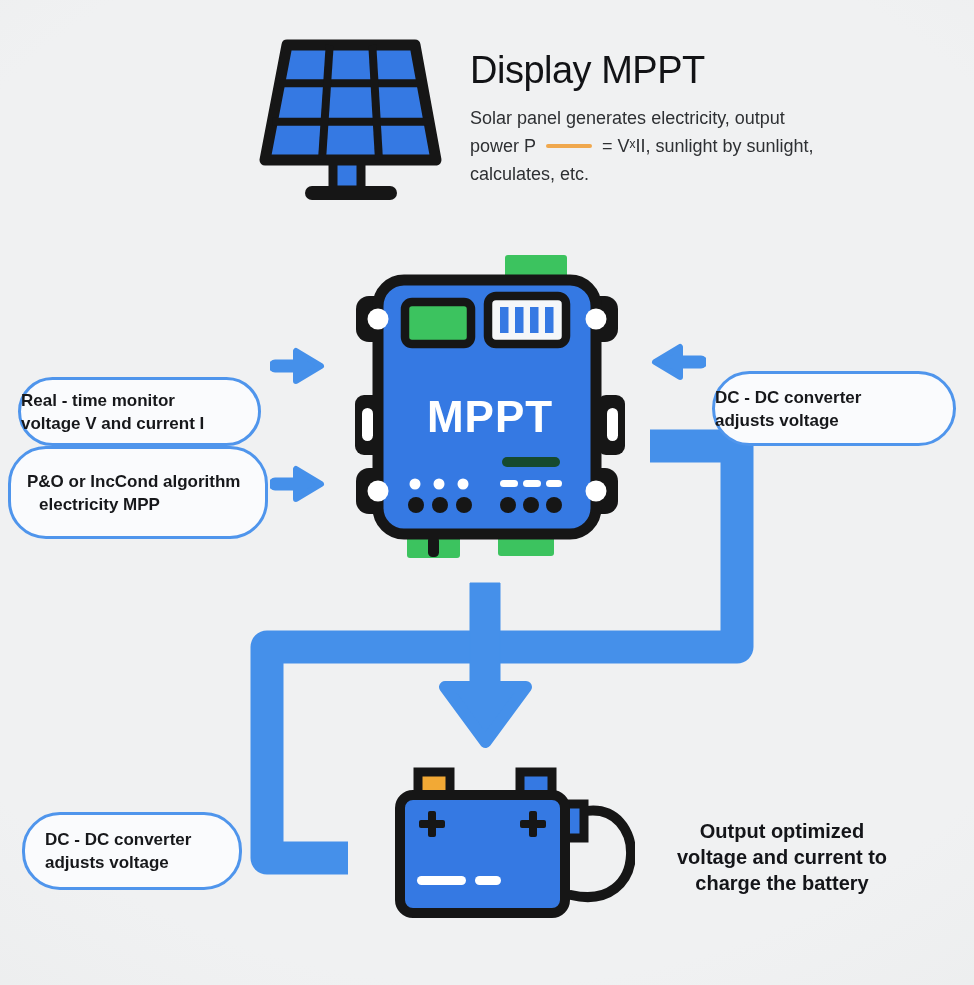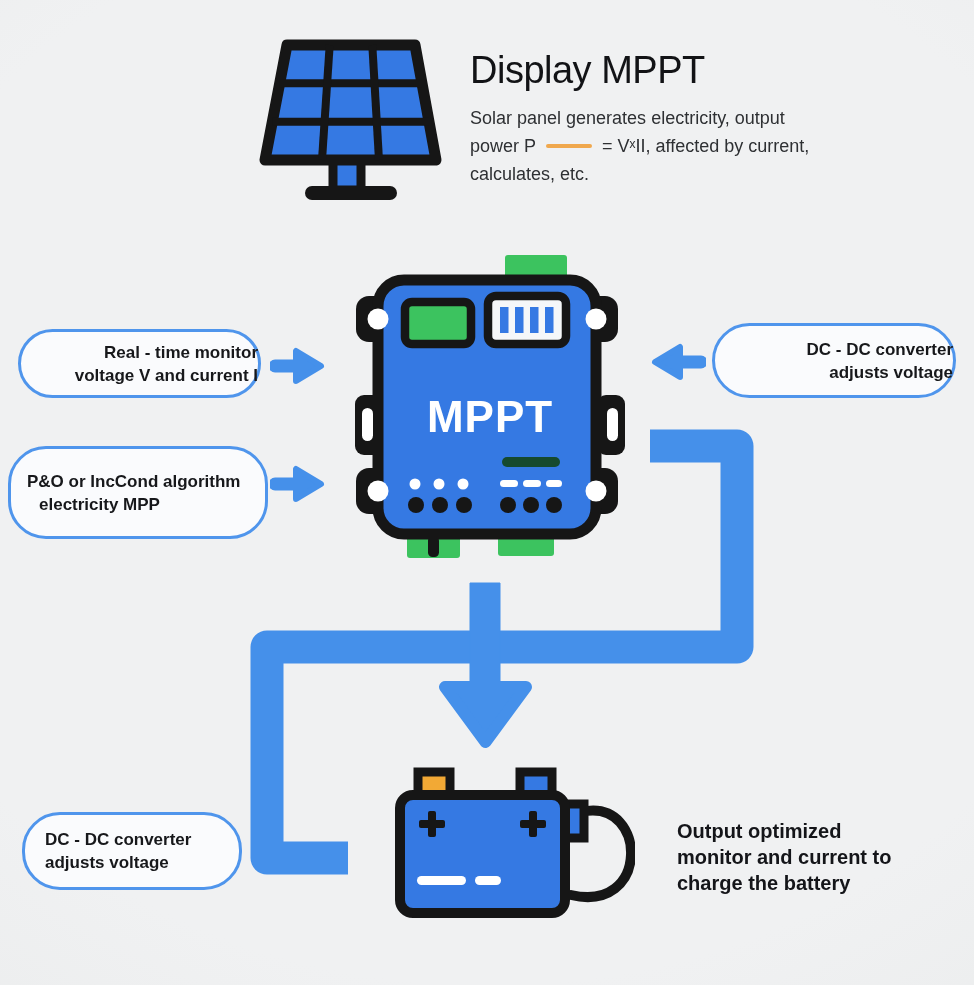--- a/index.html
+++ b/index.html
@@ -21,48 +21,48 @@
   .orange-dash{
     display:inline-block;width:46px;height:3.5px;background:#f0a84e;border-radius:2px;
     vertical-align:middle;margin:0 10px 3px 10px;
   }
   
   .pill{
     background:#fafbfd;border:3.5px solid #4f95ec;border-radius:38px;
     display:flex;flex-direction:column;justify-content:center;
     font-weight:bold;font-size:17px;line-height:23px;color:#17181b;
   }
-  .pill.center{align-items:flex-end;text-align:center;}
+  .pill.center{align-items:flex-start;text-align:center;margin-top:48px;}
   .pill.left{align-items:flex-start;text-align:left;padding-left:20px;}
   .pill span{white-space:nowrap;}
   #pill-monitor{left:18px;top:329px;width:243px;height:69px;}
   #pill-algorithm{left:8px;top:446px;width:260px;height:93px;padding-left:16px;}
   #pill-converter-right{left:712px;top:323px;width:244px;height:75px;}
   #pill-converter-left{left:22px;top:812px;width:220px;height:78px;}
   
   .output-note{
-    left:677px;top:818px;font-size:20px;line-height:26px;font-weight:bold;color:#141519;
+    left:677px;top:818px;font-size:20px;line-height:26px;font-weight:bold;color:#141519;text-align:center;
   }
   
   .sm-arrow{width:56px;height:40px;}
   #arrow-in-1{left:270px;top:346px;}
   #arrow-in-2{left:270px;top:464px;}
   #arrow-in-right{left:650px;top:342px;transform:scaleX(-1);}
   
   .z1{z-index:1;} .z2{z-index:2;} .z3{z-index:3;}
 </style>
 </head>
 <body>
 
 <div id="canvas">
 
   <div class="abs title z3">Display MPPT</div>
   <div class="abs subtitle z3">
     <span>Solar panel generates electricity, output</span><br>
-    <span>power P</span><span class="orange-dash"></span><span>= VˣII, affected by current,</span><br>
+    <span>power P</span><span class="orange-dash"></span><span>= VˣII, sunlight by sunlight,</span><br>
     <span>calculates, etc.</span>
   </div>
 
   <svg class="abs z2" style="left:258px;top:36px;" width="186" height="170" viewBox="0 0 186 170">
     <rect x="75" y="120" width="28" height="34" fill="#3579e3" stroke="#161616" stroke-width="9"></rect>
     <rect x="47" y="150" width="92" height="14" rx="7" fill="#161616"></rect>
     <path d="M 29 9 H 157 L 178 124 H 7 Z" fill="#3579e3" stroke="#161616" stroke-width="11" stroke-linejoin="round"></path>
     <g stroke="#161616" stroke-width="8">
       <line x1="21.7" y1="47.3" x2="164" y2="47.3"></line>
       <line x1="14.3" y1="85.7" x2="171" y2="85.7"></line>
@@ -187,17 +187,17 @@
     </g>
 
     <g fill="#ffffff">
       <rect x="34" y="121" width="49" height="9" rx="4.5"></rect>
       <rect x="92" y="121" width="26" height="9" rx="4.5"></rect>
     </g>
   </svg>
 
   <div class="abs output-note z3">
     <span>Output optimized</span><br>
-    <span>monitor and current to</span><br>
+    <span>voltage and current to</span><br>
     <span>charge the battery</span>
   </div>
 
 </div>
 
 </body></html>

